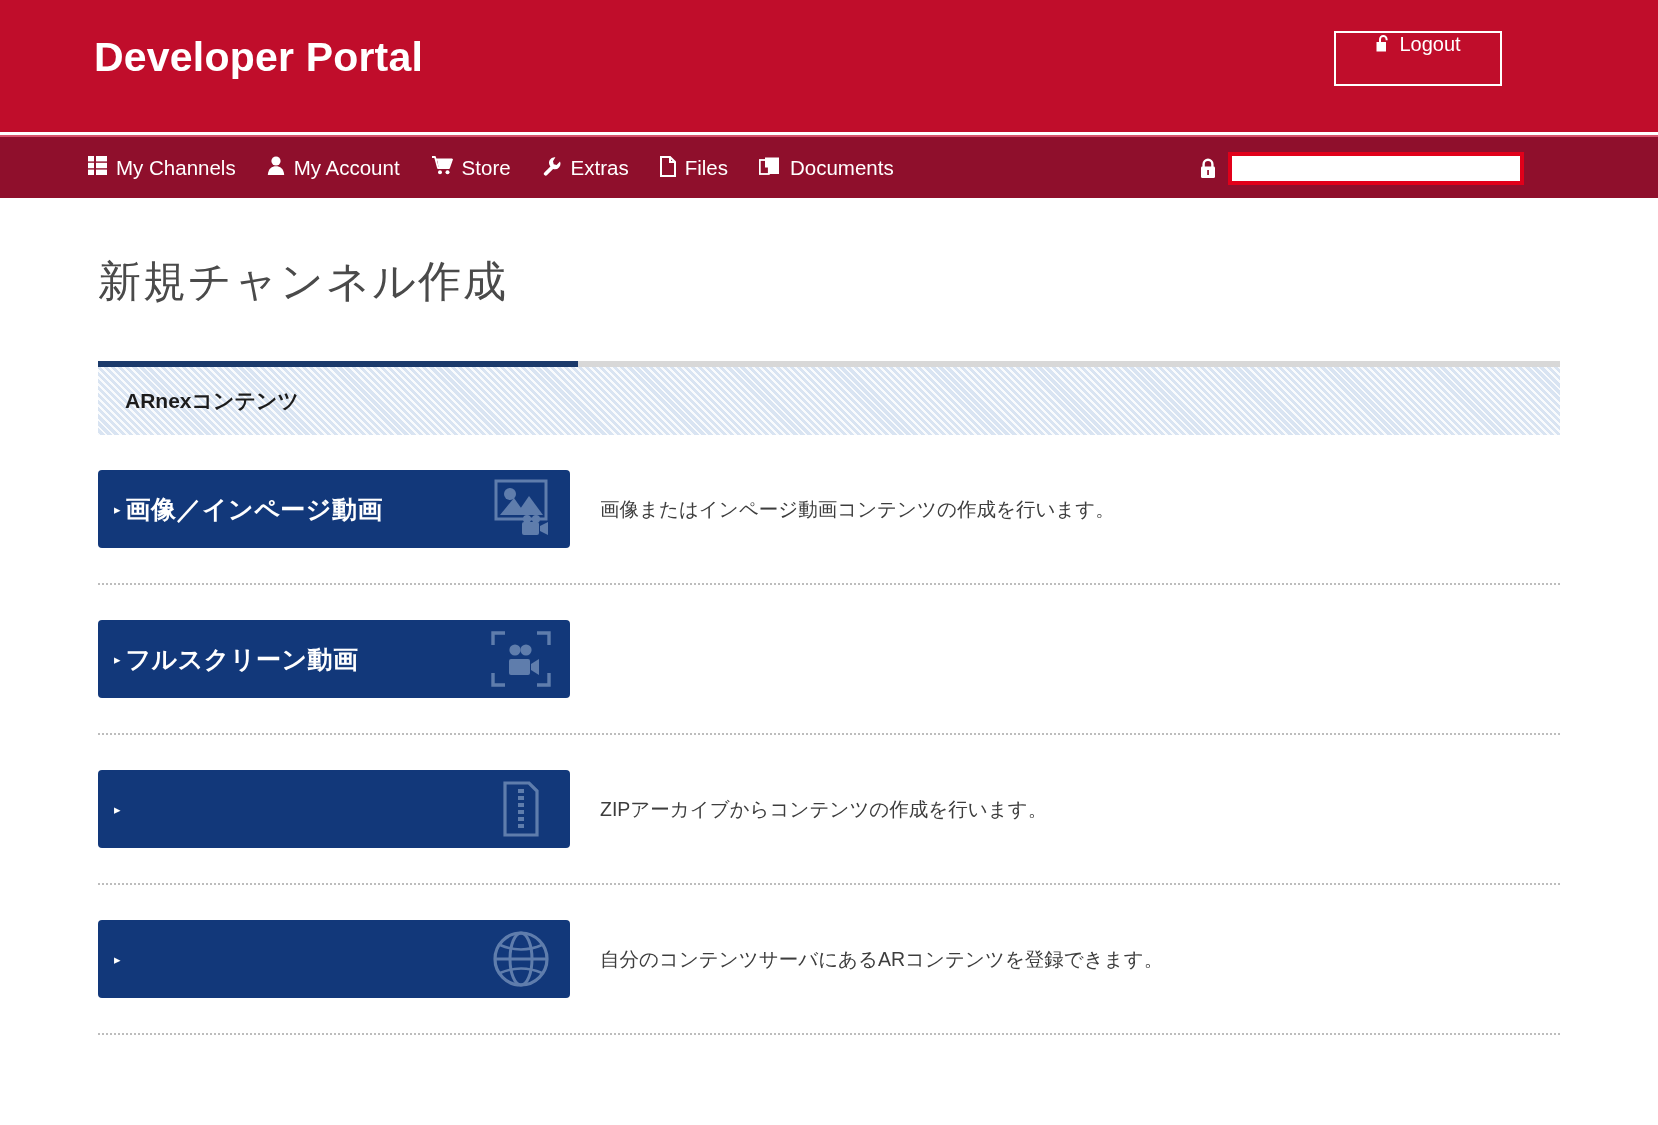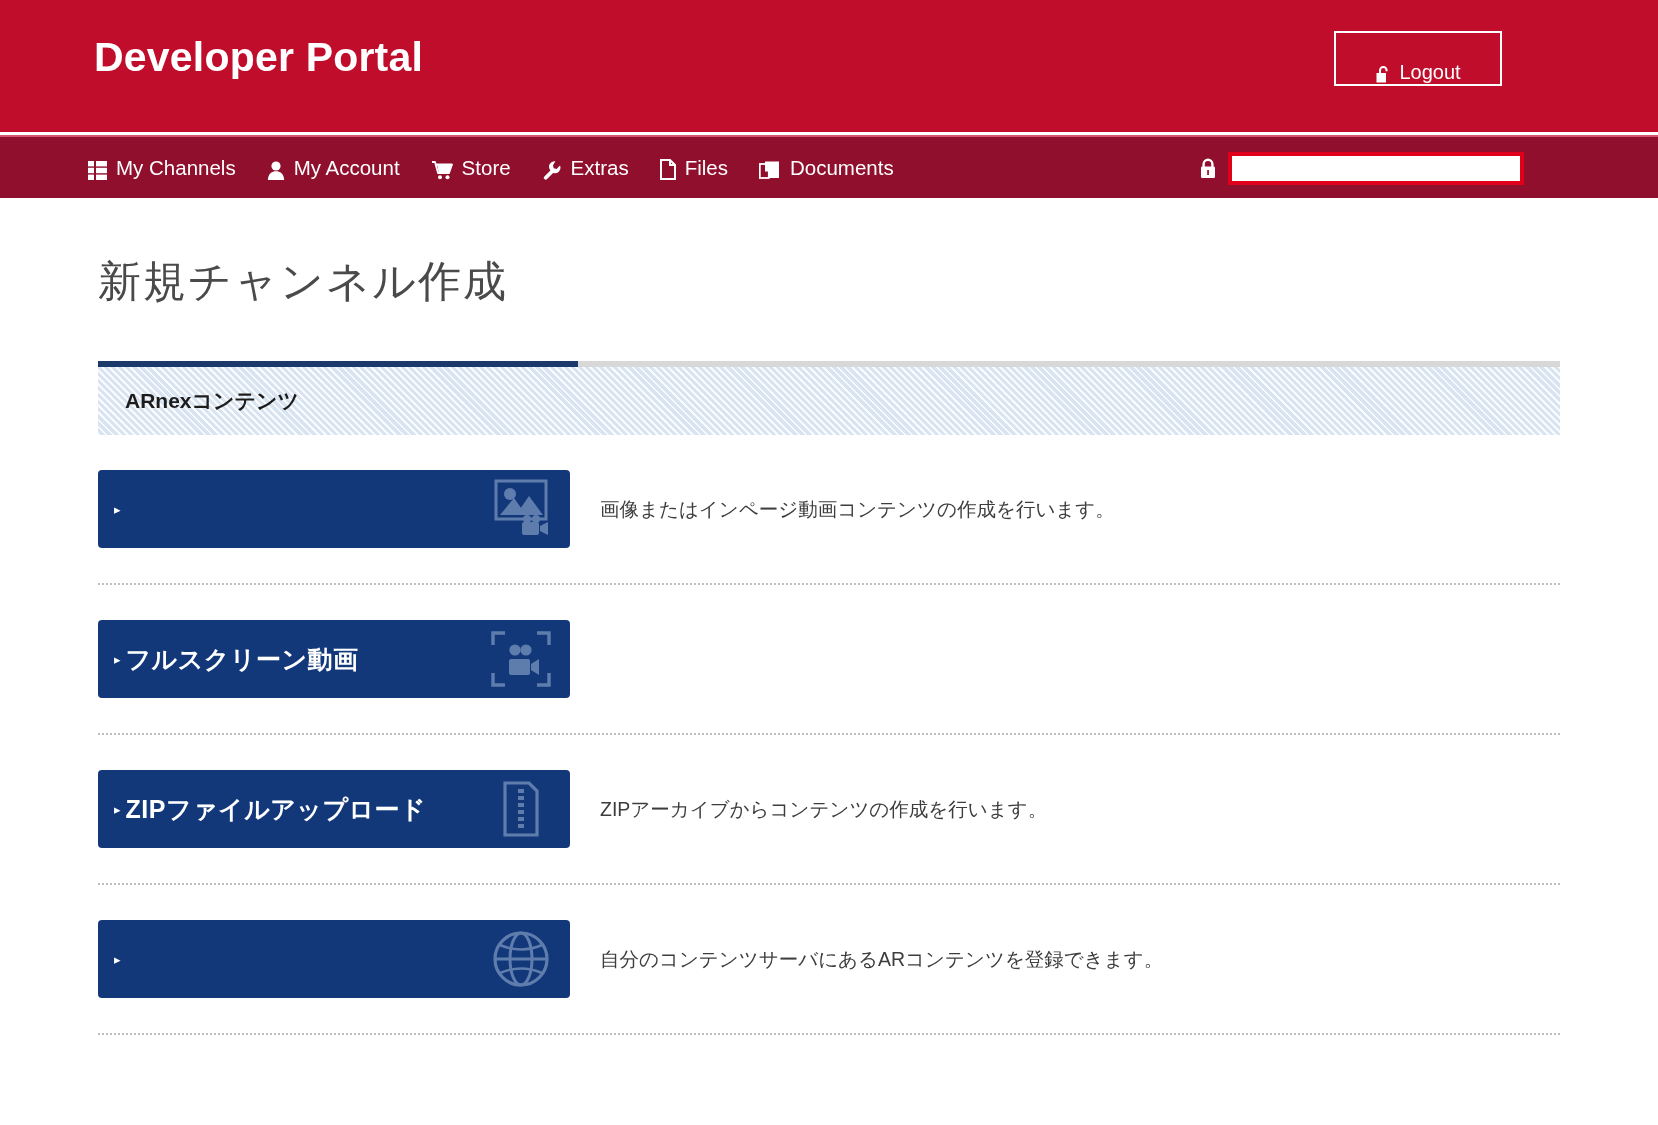--- a/index.html
+++ b/index.html
@@ -33,21 +33,21 @@
     right: 156px;
     top: 31px;
     width: 168px;
     height: 55px;
     border: 2px solid #ffffff;
     background: transparent;
     color: #ffffff;
     font-size: 20px;
     font-family: "Liberation Sans", sans-serif;
     display: flex;
-    align-items: flex-end;
+    align-items: flex-start;
     justify-content: center;
     gap: 7px;
     cursor: pointer;
   }
 
   
   .navbar {
     position: relative;
     height: 63px;
     background: #8f0f2c;
@@ -56,21 +56,21 @@
     align-items: center;
   }
   .nav-items {
     display: flex;
     align-items: center;
     margin-left: 88px;
     gap: 0px;
   }
   .nav-item {
     display: flex;
-    align-items: flex-end;
+    align-items: flex-start;
     gap: 9px;
     color: #ffffff;
     font-size: 20.5px;
     padding: 4px 16px 4px 0;
     margin-right: 15px;
     cursor: pointer;
     white-space: nowrap;
   }
   .nav-icon { display: inline-flex; align-items: center; justify-content: center; }
 
@@ -306,20 +306,21 @@
     <div class="section-header">
       <span class="label">ARnexコンテンツ</span>
     </div>
   </div>
 
   <div class="options">
 
     <div class="option-row">
       <div class="option-btn">
         <span class="caret">▸</span>
+        <span class="option-label">画像／インページ動画</span>
         <span class="option-icon">
           <svg width="66" height="66" viewBox="0 0 66 66">
             <rect x="8" y="5" width="50" height="38" fill="none" stroke="#8fa8cc" stroke-width="3"></rect>
             <circle cx="22" cy="18" r="6" fill="#8fa8cc"></circle>
             <path d="M12 39 L26 22 L38 39 Z" fill="#8fa8cc"></path>
             <path d="M28 39 L41 20 L55 39 Z" fill="#8fa8cc"></path>
             <rect x="34" y="46" width="17" height="13" rx="2" fill="#8fa8cc"></rect>
             <path d="M52 50 L60 46 L60 59 L52 55 Z" fill="#8fa8cc"></path>
             <circle cx="39" cy="43" r="4" fill="#8fa8cc"></circle>
             <circle cx="48" cy="43" r="4" fill="#8fa8cc"></circle>
@@ -344,21 +345,20 @@
             <rect x="19" y="29" width="21" height="16" rx="2" fill="#8fa8cc"></rect>
             <path d="M41 34 L49 29 L49 45 L41 40 Z" fill="#8fa8cc"></path>
           </svg>
         </span>
       </div>
     </div>
 
     <div class="option-row">
       <div class="option-btn">
         <span class="caret">▸</span>
-        <span class="option-label">ZIPファイルアップロード</span>
         <span class="option-icon">
           <svg width="44" height="60" viewBox="0 0 44 60">
             <path d="M6 4 L30 4 L38 12 L38 56 L6 56 Z" fill="none" stroke="#8fa8cc" stroke-width="3.2"></path>
             <rect x="19" y="10" width="6" height="4" fill="#8fa8cc"></rect>
             <rect x="19" y="17" width="6" height="4" fill="#8fa8cc"></rect>
             <rect x="19" y="24" width="6" height="4" fill="#8fa8cc"></rect>
             <rect x="19" y="31" width="6" height="4" fill="#8fa8cc"></rect>
             <rect x="19" y="38" width="6" height="4" fill="#8fa8cc"></rect>
             <rect x="19" y="45" width="6" height="4" fill="#8fa8cc"></rect>
           </svg>

